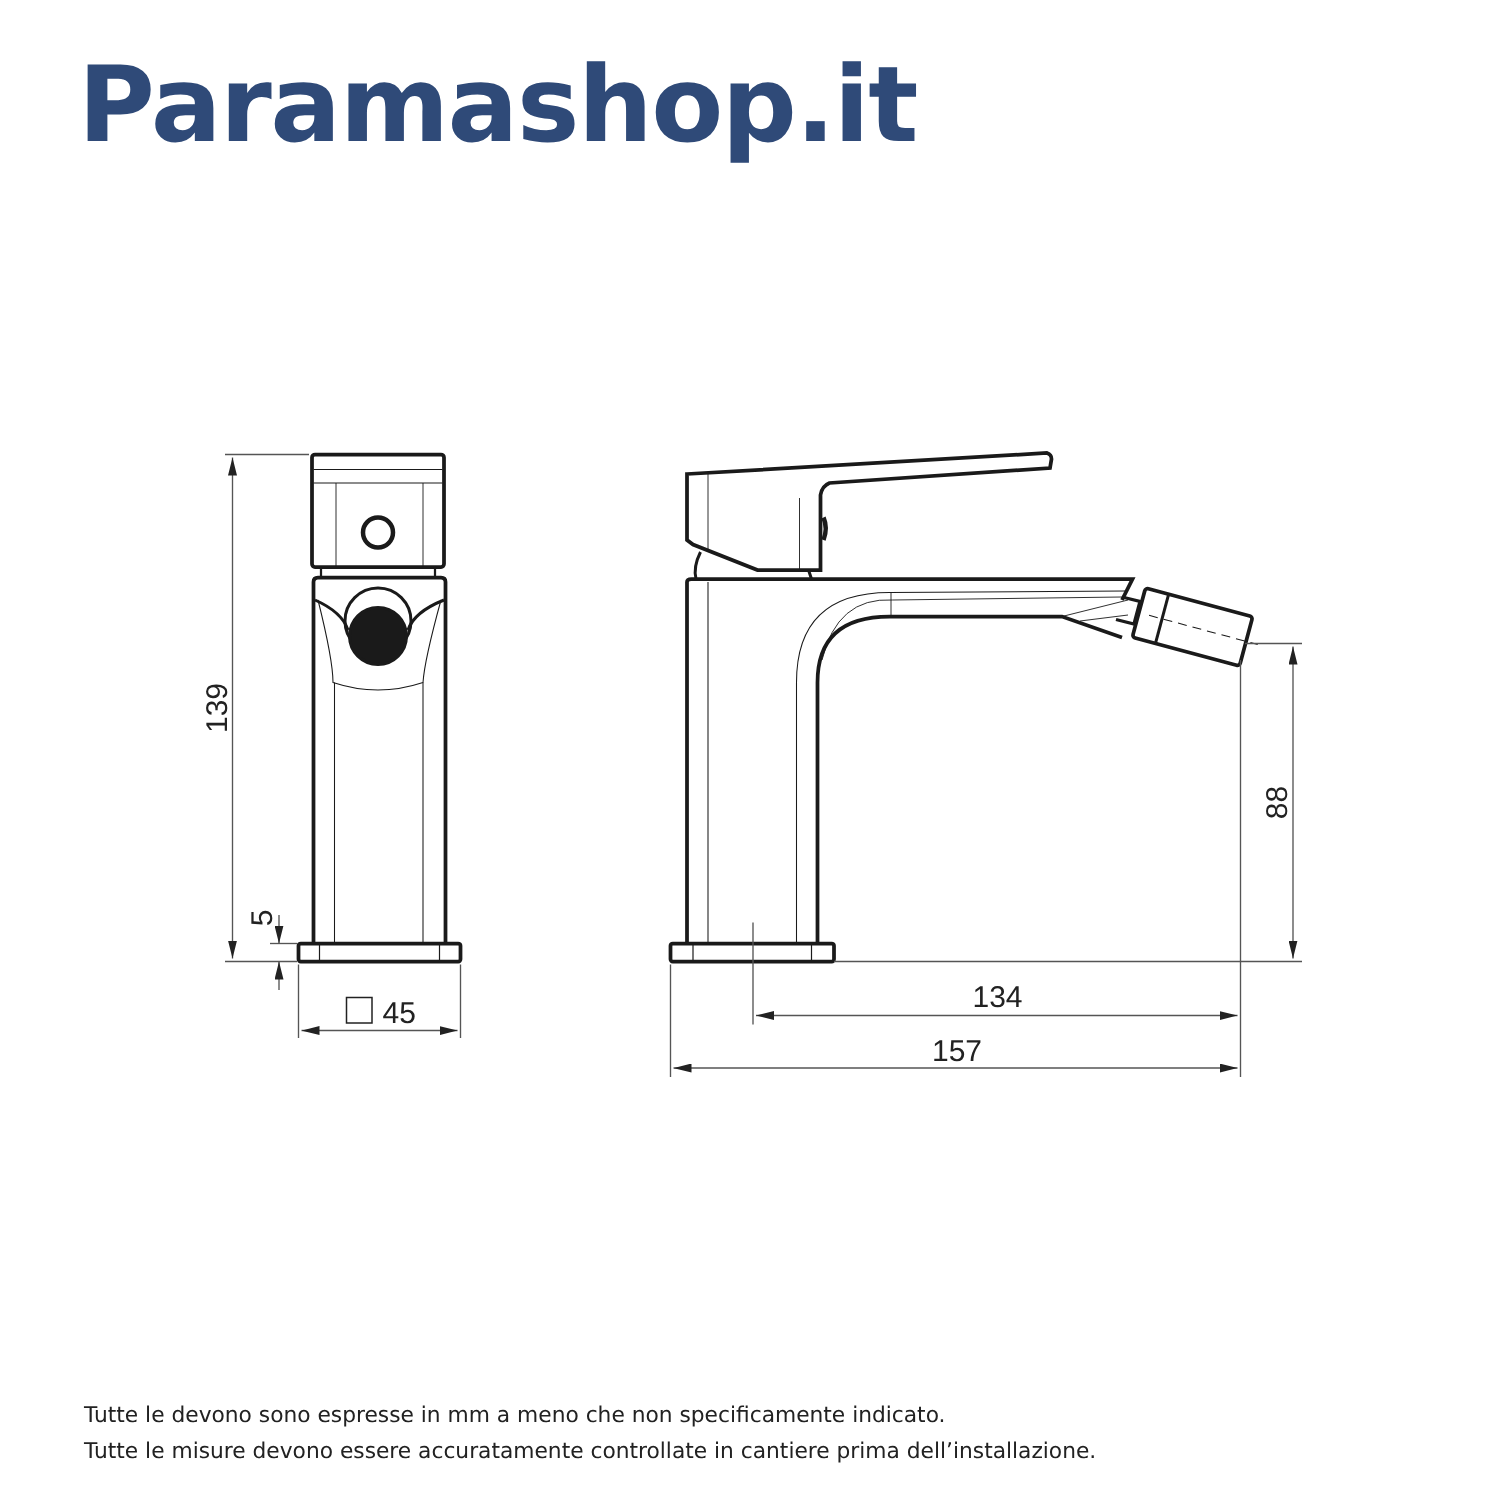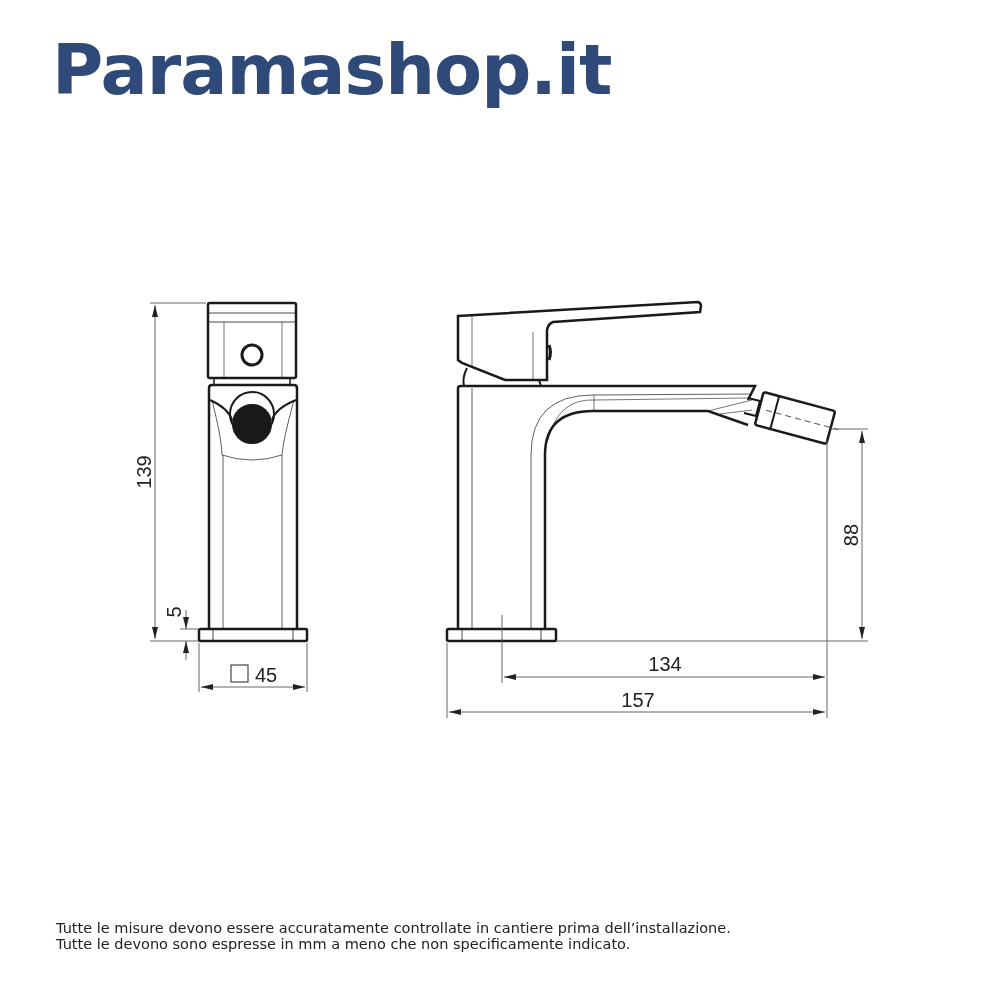--- a/index.html
+++ b/index.html
@@ -112,13 +112,13 @@
     <line x1="504" y1="677" x2="825" y2="677" marker-start="url(#arr)" marker-end="url(#arr)"></line>
     <line x1="447" y1="643" x2="447" y2="718"></line>
     <line x1="449" y1="712" x2="825" y2="712" marker-start="url(#arr)" marker-end="url(#arr)"></line>
   </g>
   <text class="dimtext" x="0" y="0" transform="translate(858,535) rotate(-90)" text-anchor="middle">88</text>
   <text class="dimtext" x="665" y="671" text-anchor="middle">134</text>
   <text class="dimtext" x="638" y="707" text-anchor="middle">157</text>
 </svg>
 
 <div class="note" style="top:934px;">Tutte le devono sono espresse in mm a meno che non specificamente indicato.</div>
-<div class="note" style="top:918px;">Tutte le misure devono essere accuratamente controllate in cantiere prima dell’installazione.</div>
+<div class="note" style="top:958px;">Tutte le misure devono essere accuratamente controllate in cantiere prima dell’installazione.</div>
 
 </body></html>

